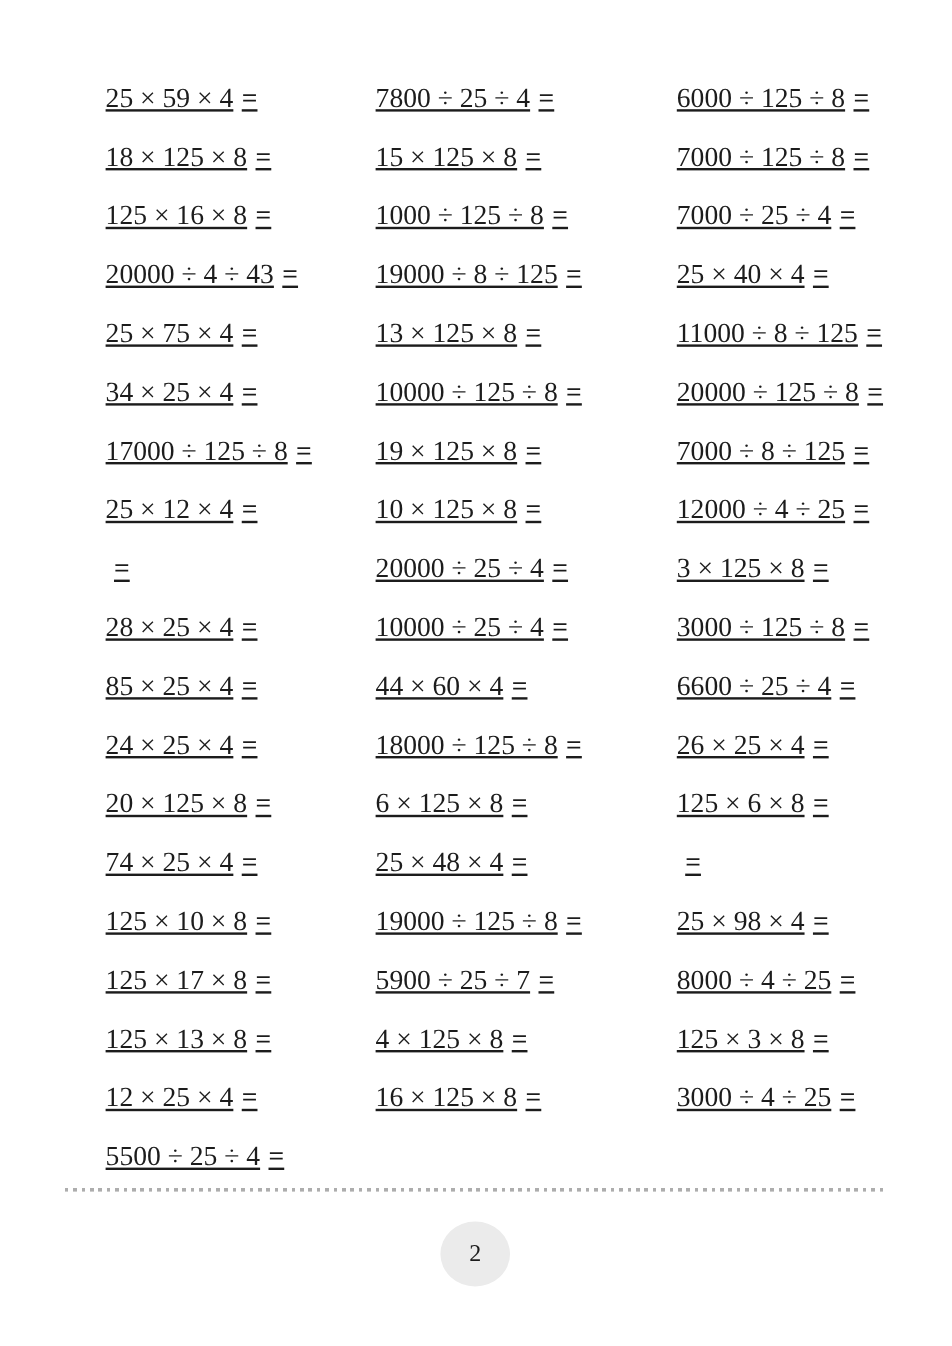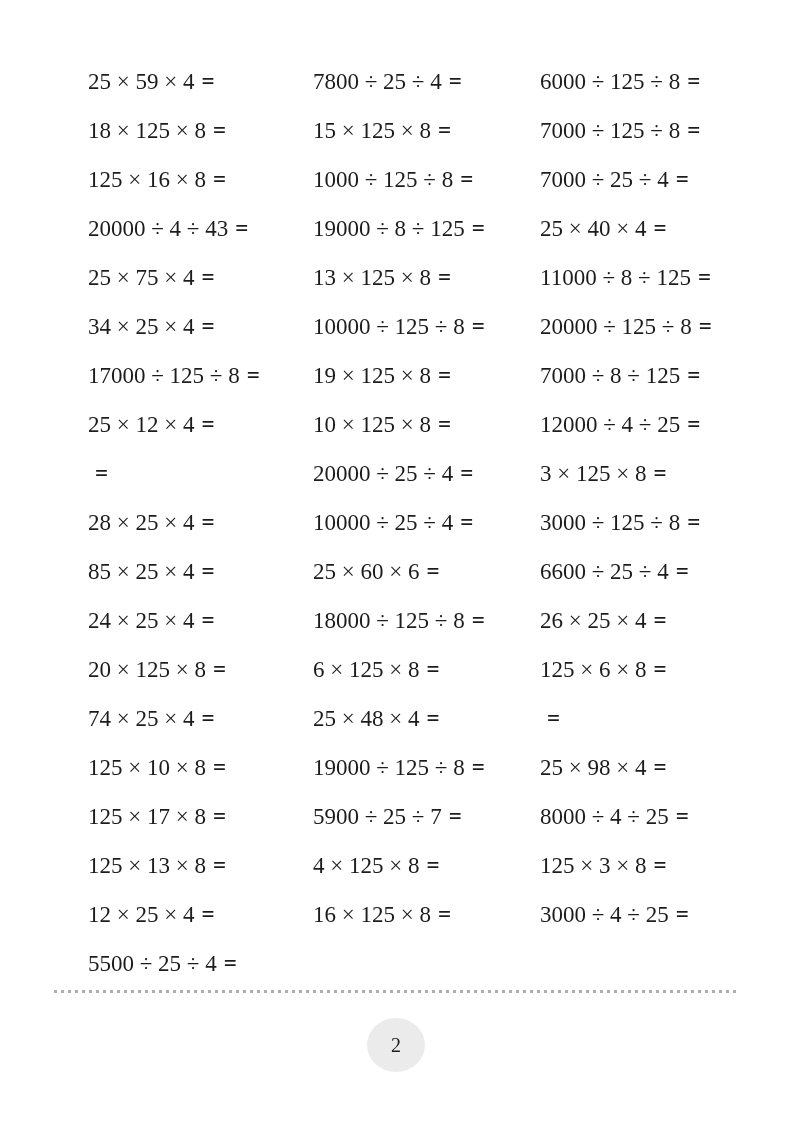--- a/index.html
+++ b/index.html
@@ -12,24 +12,25 @@
     width: 793px;
     height: 1122px;
     background: #ffffff;
     font-family: "Liberation Serif", serif;
     color: #1c1c1c;
     overflow: hidden;
   }
   .col {
     position: absolute;
     top: 57px;
+    text-decoration: underline;
   }
   .col-0 { left: 88px; }
   .col-1 { left: 313px; }
-  .col-2 { left: 540px; }
+  .col-2 { left: 564px; }
   .problem-row {
     height: 49px;
     display: flex;
     align-items: center;
     font-size: 23px;
     white-space: nowrap;
   }
   .eq {
     font-weight: bold;
     margin-left: 7px;
@@ -173,21 +174,21 @@
       </div>
       <div class="problem-row">
         <span>20000 ÷ 25 ÷ 4</span>
         <span class="eq">=</span>
       </div>
       <div class="problem-row">
         <span>10000 ÷ 25 ÷ 4</span>
         <span class="eq">=</span>
       </div>
       <div class="problem-row">
-        <span>25 × 60 × 6</span>
+        <span>44 × 60 × 4</span>
         <span class="eq">=</span>
       </div>
       <div class="problem-row">
         <span>18000 ÷ 125 ÷ 8</span>
         <span class="eq">=</span>
       </div>
       <div class="problem-row">
         <span>6 × 125 × 8</span>
         <span class="eq">=</span>
       </div>

